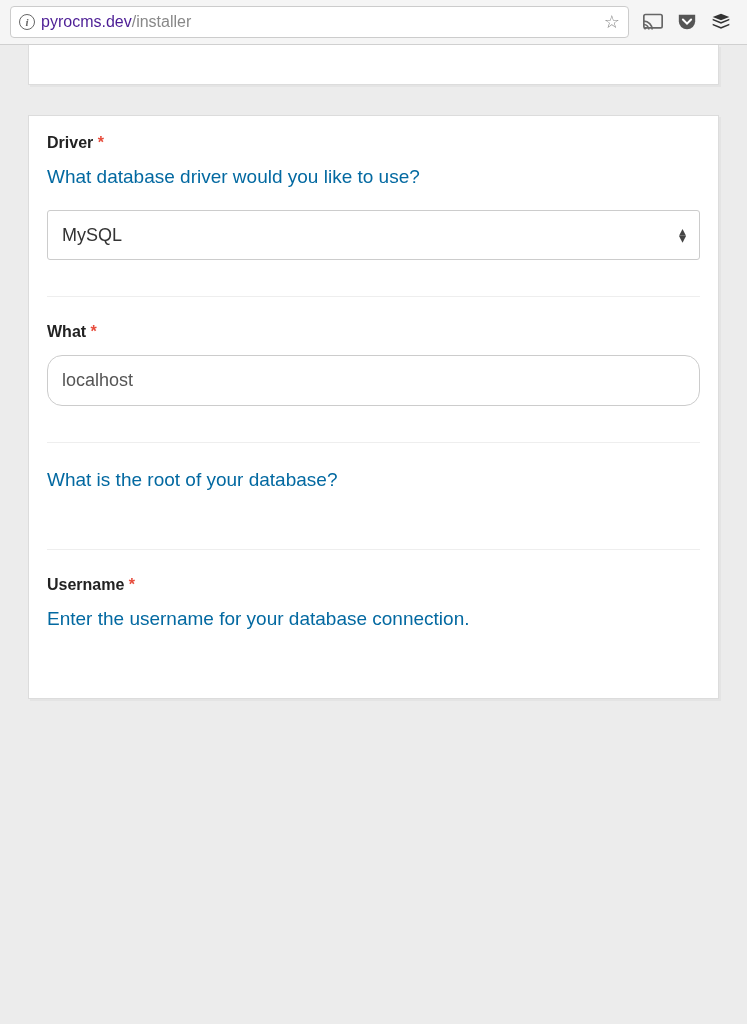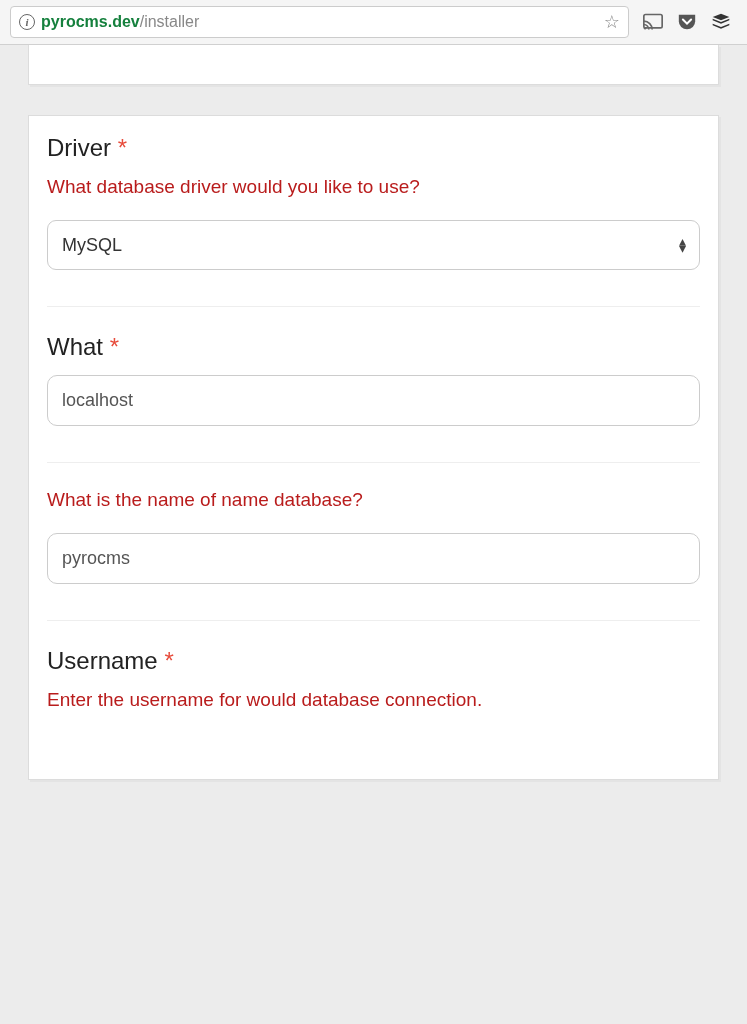--- a/index.html
+++ b/index.html
@@ -42,22 +42,21 @@
       display: flex;
       align-items: center;
       justify-content: center;
       font-size: 11px;
       color: #666;
       font-family: Georgia, serif;
       font-style: italic;
       font-weight: bold;
     }
     .url-text .domain {
-      color: #15803d;
-      font-weight: bold;
+      color: #4c1d95;
     }
     .url-text .path {
       color: #888;
       text-align: right;
     }
     .star-icon {
       font-size: 18px;
       color: #888;
       cursor: pointer;
     }
@@ -93,43 +92,43 @@
     .form-section {
       border-bottom: 1px solid #eee;
       padding-bottom: 36px;
       margin-bottom: 26px;
     }
     .form-section:last-child {
       border-bottom: none;
       margin-bottom: 10px;
     }
     .field-label {
-      font-size: 24px;
-      font-weight: 400;
+      font-size: 16px;
+      font-weight: 700;
       color: #222;
       margin-bottom: 14px;
     }
     .required {
       color: #e74c3c;
     }
     .field-help {
       font-size: 19px;
-      color: #b91c1c;
+      color: #0369a1;
       margin-bottom: 22px;
       font-weight: 400;
     }
     .select-wrap {
       position: relative;
     }
     .select-wrap select {
       width: 100%;
       padding: 14px 14px;
       font-size: 18px;
       border: 1px solid #ccc;
-      border-radius: 9px;
+      border-radius: 3px;
       background: #fff;
       appearance: none;
       -webkit-appearance: none;
       color: #333;
       cursor: pointer;
     }
     .select-caret {
       position: absolute;
       right: 14px;
       top: 50%;
@@ -139,21 +138,21 @@
       color: #444;
       display: flex;
       flex-direction: column;
       line-height: 7px;
     }
     .text-input {
       width: 100%;
       padding: 14px 14px;
       font-size: 18px;
       border: 1px solid #ccc;
-      border-radius: 10px;
+      border-radius: 15px;
       color: #555;
       background: #fff;
     }
   </style>
 </head>
 <body>
 
 <div class="browser-bar">
   <div class="url-area">
     <span class="info-icon">i</span>
@@ -206,26 +205,25 @@
 
     <div class="form-section">
       <div class="field-label">
         <span>What</span>
         <span class="required">*</span>
       </div>
       <input type="text" class="text-input" value="localhost" style="">
     </div>
 
     <div class="form-section">
-      <div class="field-help">What is the name of name database?</div>
-      <input type="text" class="text-input" value="pyrocms" style="">
+      <div class="field-help">What is the root of your database?</div>
     </div>
 
     <div class="form-section">
       <div class="field-label">
         <span>Username</span>
         <span class="required">*</span>
       </div>
-      <div class="field-help">Enter the username for would database connection.</div>
+      <div class="field-help">Enter the username for your database connection.</div>
     </div>
 
   </div>
 </div>
 
 </body></html>

